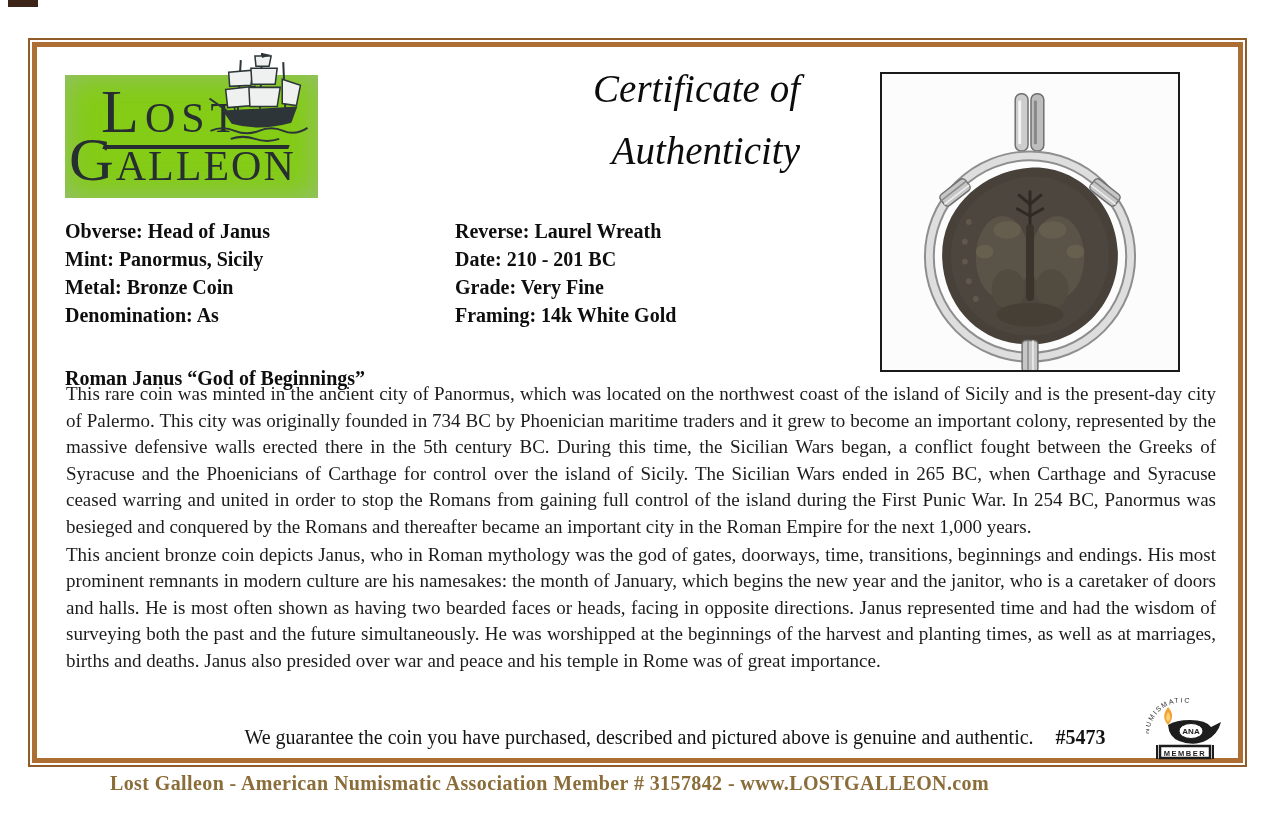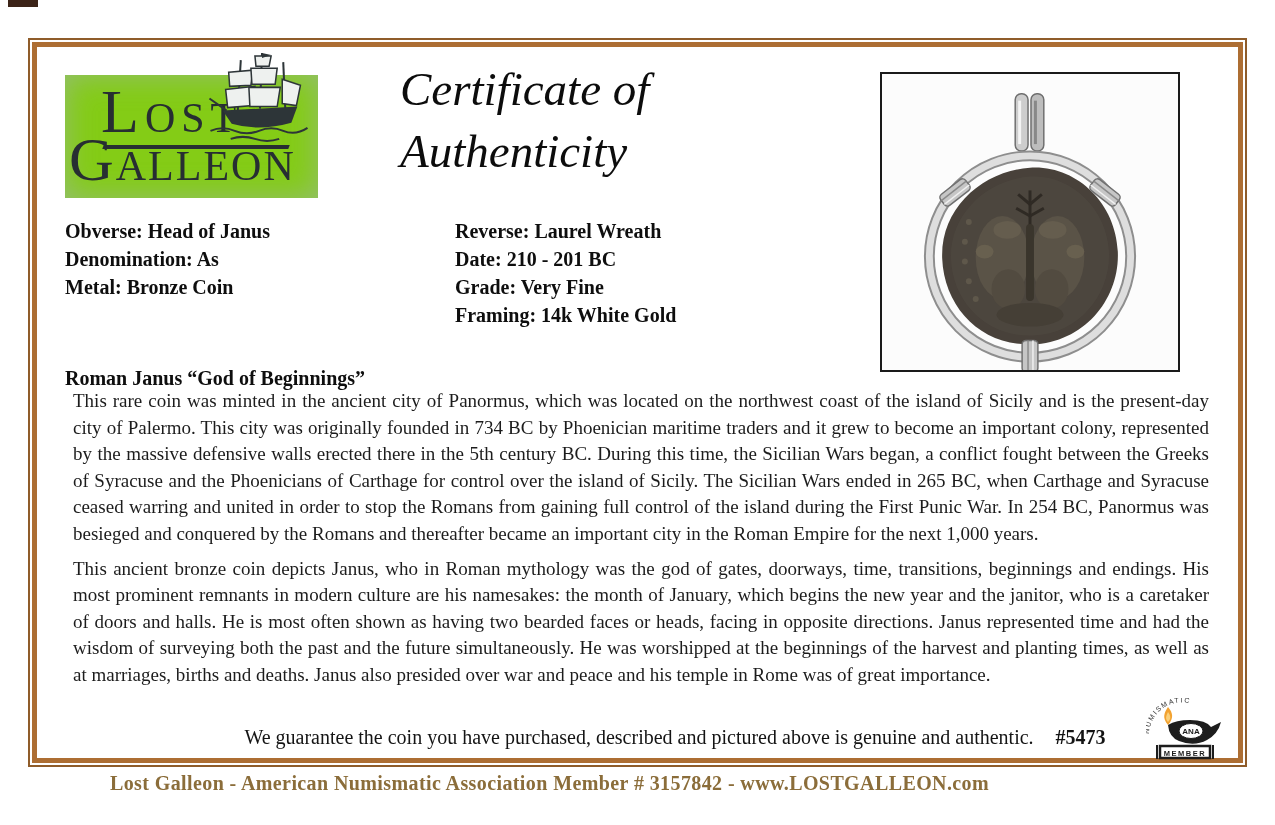--- a/index.html
+++ b/index.html
@@ -63,24 +63,24 @@
     position: absolute;
     left: 200px; top: 52px;
     width: 120px; height: 96px;
   }
 
   
   .title-block {
     position: absolute;
     left: 400px; top: 58px;
     width: 400px;
-    text-align: left;
+    text-align: right;
     font-family: "Liberation Serif", serif;
     font-style: italic;
-    font-size: 47px;
+    font-size: 39px;
     line-height: 62px;
     color: #0c0c0c;
   }
 
   
   .coin-photo {
     position: absolute;
     left: 880px; top: 72px;
     width: 300px; height: 300px;
     background: #fcfcfc;
@@ -110,21 +110,21 @@
   }
   .body-text {
     position: absolute;
     left: 65px; top: 380px;
     width: 1152px;
     font-size: 19px;
     line-height: 26.6px;
     color: #1c1c1c;
     text-align: justify;
   }
-  .body-text p { margin: 8px; }
+  .body-text p { margin: 1px; }
 
   
   .guarantee {
     position: absolute;
     left: 100px; top: 726px;
     width: 1150px;
     text-align: center;
     font-size: 20px;
     color: #141414;
     white-space: nowrap;
@@ -257,22 +257,23 @@
           <rect x="-8" y="-16" width="16" height="32" rx="4" fill="#c6c6c6" stroke="#707070" stroke-width="1.5"></rect>
           <line x1="-2" y1="-16" x2="-2" y2="16" stroke="#8a8a8a" stroke-width="1.5"></line>
           <line x1="3" y1="-16" x2="3" y2="16" stroke="#f0f0f0" stroke-width="1.5"></line>
         </g>
       </g>
     </svg>
   </div>
 
   <div class="specs-left">
     <div>Obverse: Head of Janus</div>
+    <div>Mint: Panormus, Sicily</div>
+    <div>Metal: Bronze Coin</div>
     <div>Denomination: As</div>
-    <div>Metal: Bronze Coin</div>
   </div>
   <div class="specs-right">
     <div>Reverse: Laurel Wreath</div>
     <div>Date: 210 - 201 BC</div>
     <div>Grade: Very Fine</div>
     <div>Framing: 14k White Gold</div>
   </div>
 
   <div class="body-heading">Roman Janus “God of Beginnings”</div>
   <div class="body-text">

